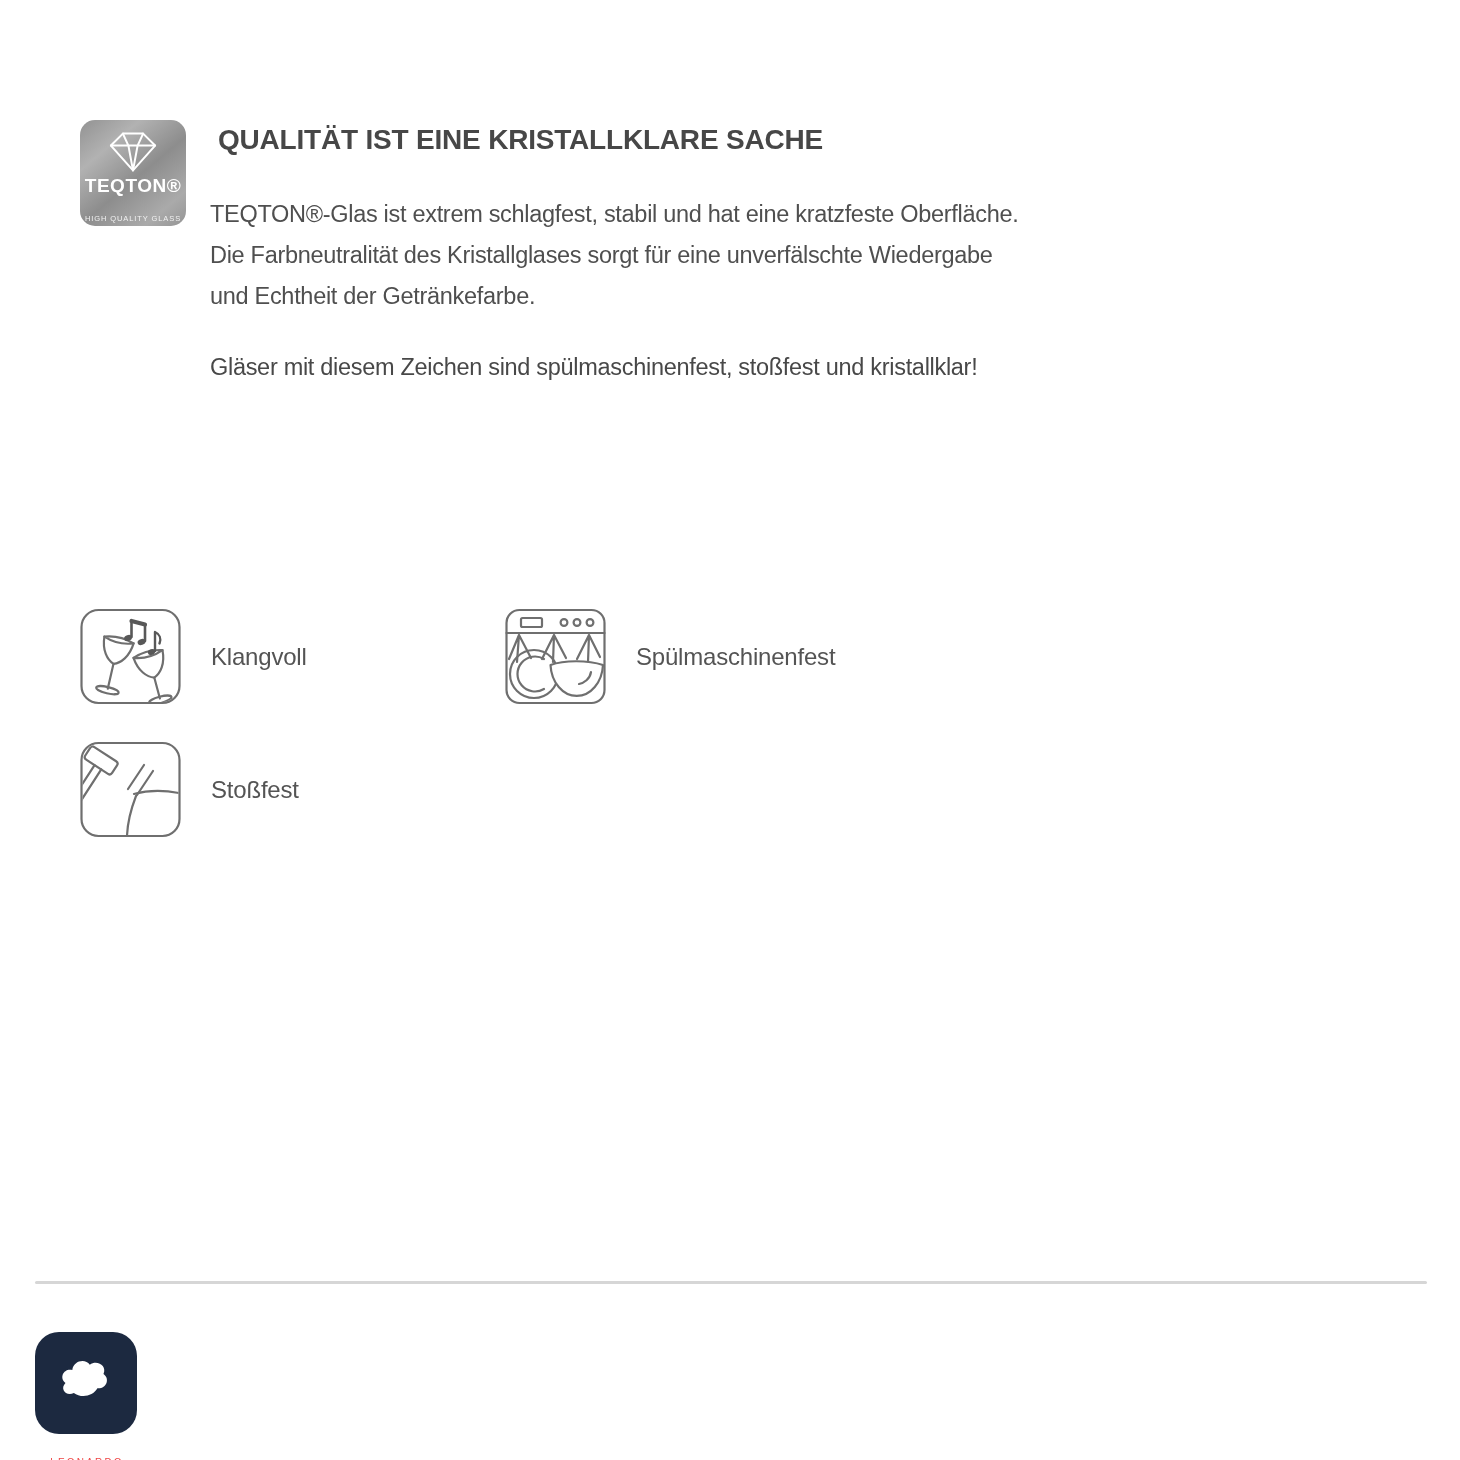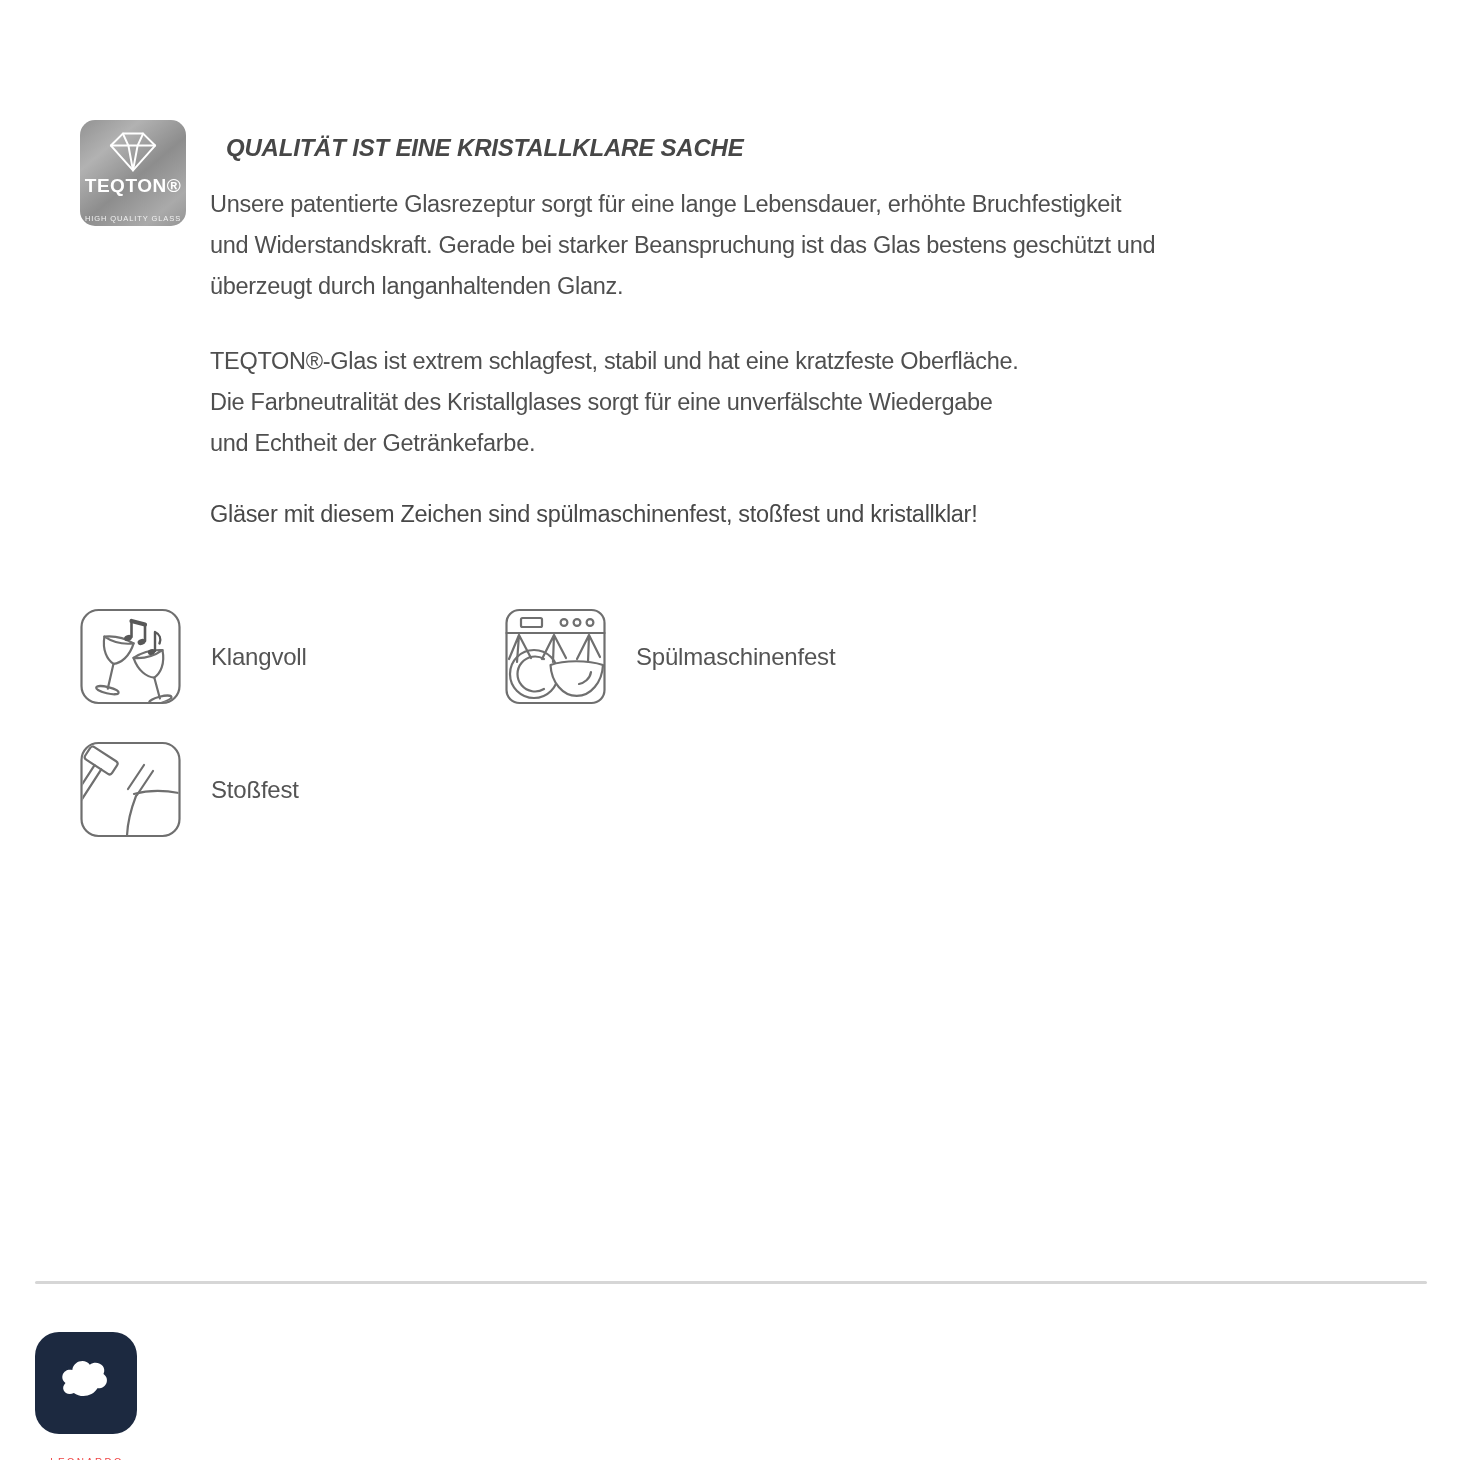--- a/index.html
+++ b/index.html
@@ -15,21 +15,21 @@
     background:linear-gradient(140deg,#929292 0%,#b2b2b2 26%,#8d8d8d 54%,#aaaaaa 82%,#949494 100%);
     display:flex; flex-direction:column; align-items:center; justify-content:flex-start;
     color:#ffffff;
   }
   .teqton-badge svg { margin-top:9px; }
   .badge-name { font-size:19px; font-weight:700; letter-spacing:.5px; line-height:20px; margin-top:1px; }
   .badge-sub  { font-size:7.5px; font-weight:400; letter-spacing:.9px; line-height:10px; margin-top:18px; color:#f2f2f2; }
 
   
   .intro { position:absolute; left:210px; top:111px; width:1230px; color:#4f4f4f; }
-  .intro h1 { margin:16px; font-size:24px; line-height:41px; font-weight:700; color:#474747; letter-spacing:-0.2px;font-style:italic; }
+  .intro h1 { margin:8px; font-size:28px; line-height:41px; font-weight:700; color:#474747; letter-spacing:-0.2px; }
   .intro p  { margin:0; font-size:23.5px; line-height:41px; white-space:pre-line; letter-spacing:-0.3px; }
   .intro p.gap { margin-top:34px; }
   .intro p.highlight { margin-top:30px; font-weight:400; color:#484848; }
 
   
   .features {
     position:absolute; left:78px; top:604px;
     display:grid; grid-template-columns:425px auto; row-gap:28px;
   }
   .feature { display:flex; align-items:center; }
@@ -58,23 +58,20 @@
     <svg width="62" height="46" viewBox="0 0 64 50" fill="none" stroke="#ffffff" stroke-width="2.2" stroke-linejoin="round" stroke-linecap="round">
       <path d="M21,5 L43,5 L56,18 L32,45 L8,18 Z"></path>
       <path d="M8,18 L56,18 M21,5 L27,18 M43,5 L37,18 M27,18 L32,45 M37,18 L32,45"></path>
     </svg>
     <div class="badge-name">TEQTON®</div>
     <div class="badge-sub">HIGH QUALITY GLASS</div>
   </div>
 
   <div class="intro">
     <h1>QUALITÄT IST EINE KRISTALLKLARE SACHE</h1>
-    <p>Unsere patentierte Glasrezeptur sorgt für eine lange Lebensdauer, erhöhte Bruchfestigkeit
-und Widerstandskraft. Gerade bei starker Beanspruchung ist das Glas bestens geschützt und
-überzeugt durch langanhaltenden Glanz.</p>
     <p class="gap">TEQTON®-Glas ist extrem schlagfest, stabil und hat eine kratzfeste Oberfläche.
 Die Farbneutralität des Kristallglases sorgt für eine unverfälschte Wiedergabe
 und Echtheit der Getränkefarbe.</p>
     <p class="highlight">Gläser mit diesem Zeichen sind spülmaschinenfest, stoßfest und kristallklar!</p>
   </div>
 
   <div class="features">
 
     <div class="feature">
       <svg viewBox="0 0 105 105" fill="none" stroke="#6f6f6f" stroke-width="2.2" stroke-linecap="round" stroke-linejoin="round">

